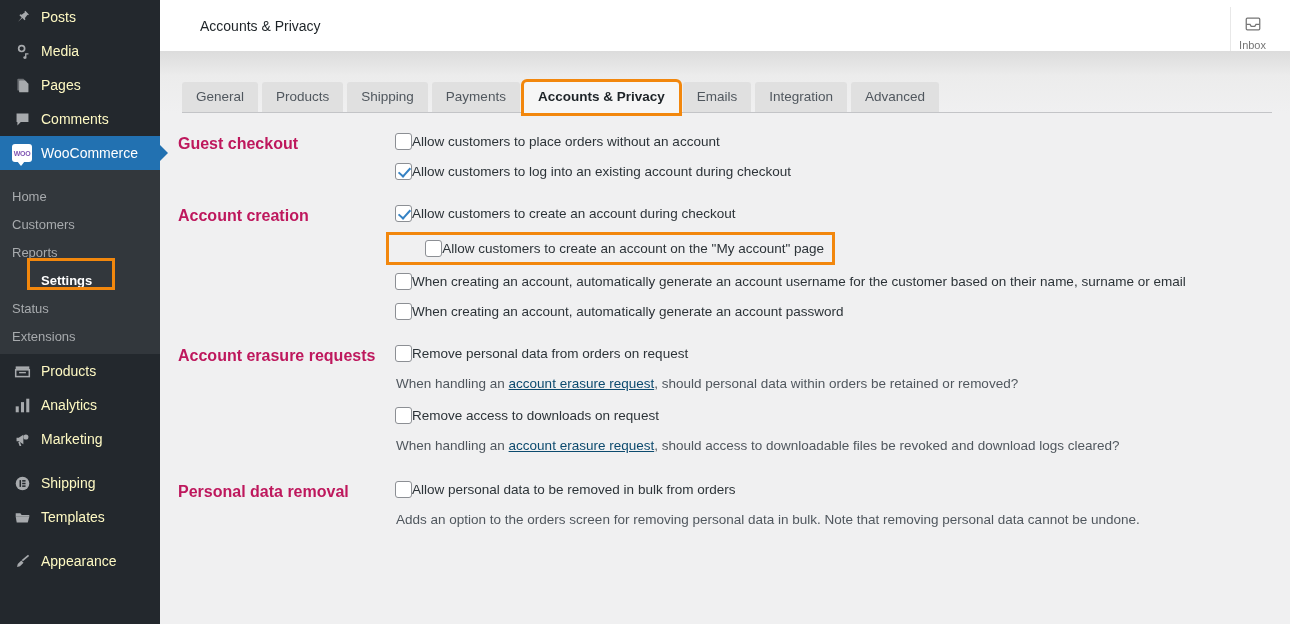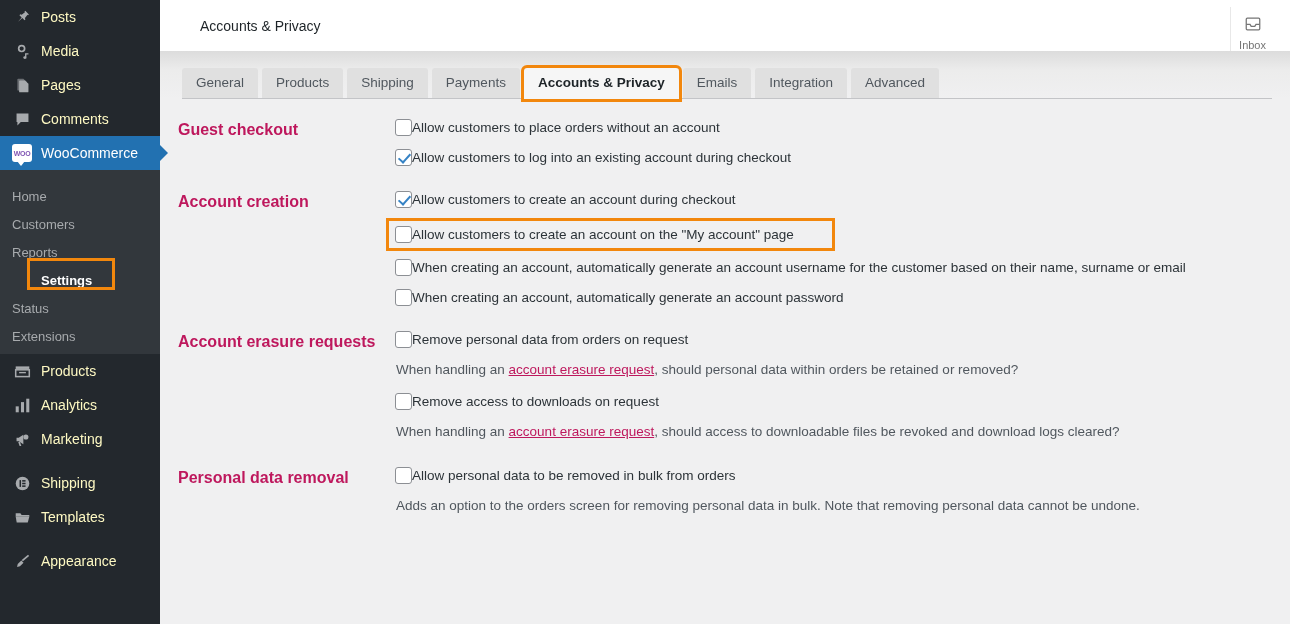--- a/index.html
+++ b/index.html
@@ -72,21 +72,21 @@
   }
   .topbar-title { font-size: 14px; color: #1d2327; }
   .inbox-btn {
     position: absolute; right: 16px; top: 7px; height: 51px;
     display: flex; flex-direction: column; align-items: center; justify-content: center;
     gap: 2px; padding: 0 8px; border-left: 1px solid #e8e8e8;
   }
   .inbox-label { font-size: 11px; color: #757575; }
 
   .tabwrap {
-    height: 48px; position: relative;
+    height: 62px; position: relative;
     background: linear-gradient(to bottom, #dcdcdc 0%, #ececec 40%, #f0f0f1 100%);
   }
   .tabs { position: absolute; left: 22px; bottom: 0; display: flex; align-items: flex-end; gap: 4px; }
   .tab {
     background: #e0e0e0; color: #50575e;
     font-size: 13.5px; padding: 7px 14px 8px 14px;
     border-radius: 3px 3px 0 0; line-height: 16px;
     white-space: nowrap;
   }
   .tab.active { background: #f6f6f6; color: #1d2327; font-weight: bold; }
@@ -102,36 +102,36 @@
   .section-title {
     width: 235px; flex: 0 0 235px; padding-left: 18px;
     font-size: 16px; font-weight: bold; color: #be185d;
     padding-top: 2px;
   }
   .section-body { flex: 1; padding-right: 20px; }
   .row { display: flex; align-items: flex-start; margin-bottom: 13px; position: relative; }
   .row.boxed {
     outline: 3px solid #f2870d;
     padding: 5px 8px 5px 6px; margin-left: -6px;
-    width: 443px; margin-bottom: 11px; background: #f0f0f1;
+    width: 443px; margin-bottom: 11px; background: #f0f0f1; justify-content: flex-end;
   }
   .cb {
     width: 17px; height: 17px; flex: 0 0 17px;
     border: 1px solid #8c8f94; border-radius: 3px;
     background: #fff; position: relative; margin-top: 0px;
   }
   .cb.checked::after {
     content: ""; position: absolute;
     left: 5px; top: 1px; width: 5px; height: 10px;
     border: solid #3582c4; border-width: 0 2.3px 2.3px 0;
     transform: rotate(42deg);
   }
   .row-label { font-size: 13.5px; color: #2c3338; line-height: 17px; }
   .desc { font-size: 13.5px; color: #50575e; line-height: 17px; margin: 0 0 15px 1px; }
-  .desc a { color: #be185d; }
+  .desc a { color: #0c4a6e; }
   .gap-sm { height: 12px; }
 </style>
 </head>
 <body>
 
 <div class="app">
 
   <nav class="sidebar">
     <div id="sidebar-top">
         <div class="menu-item">

